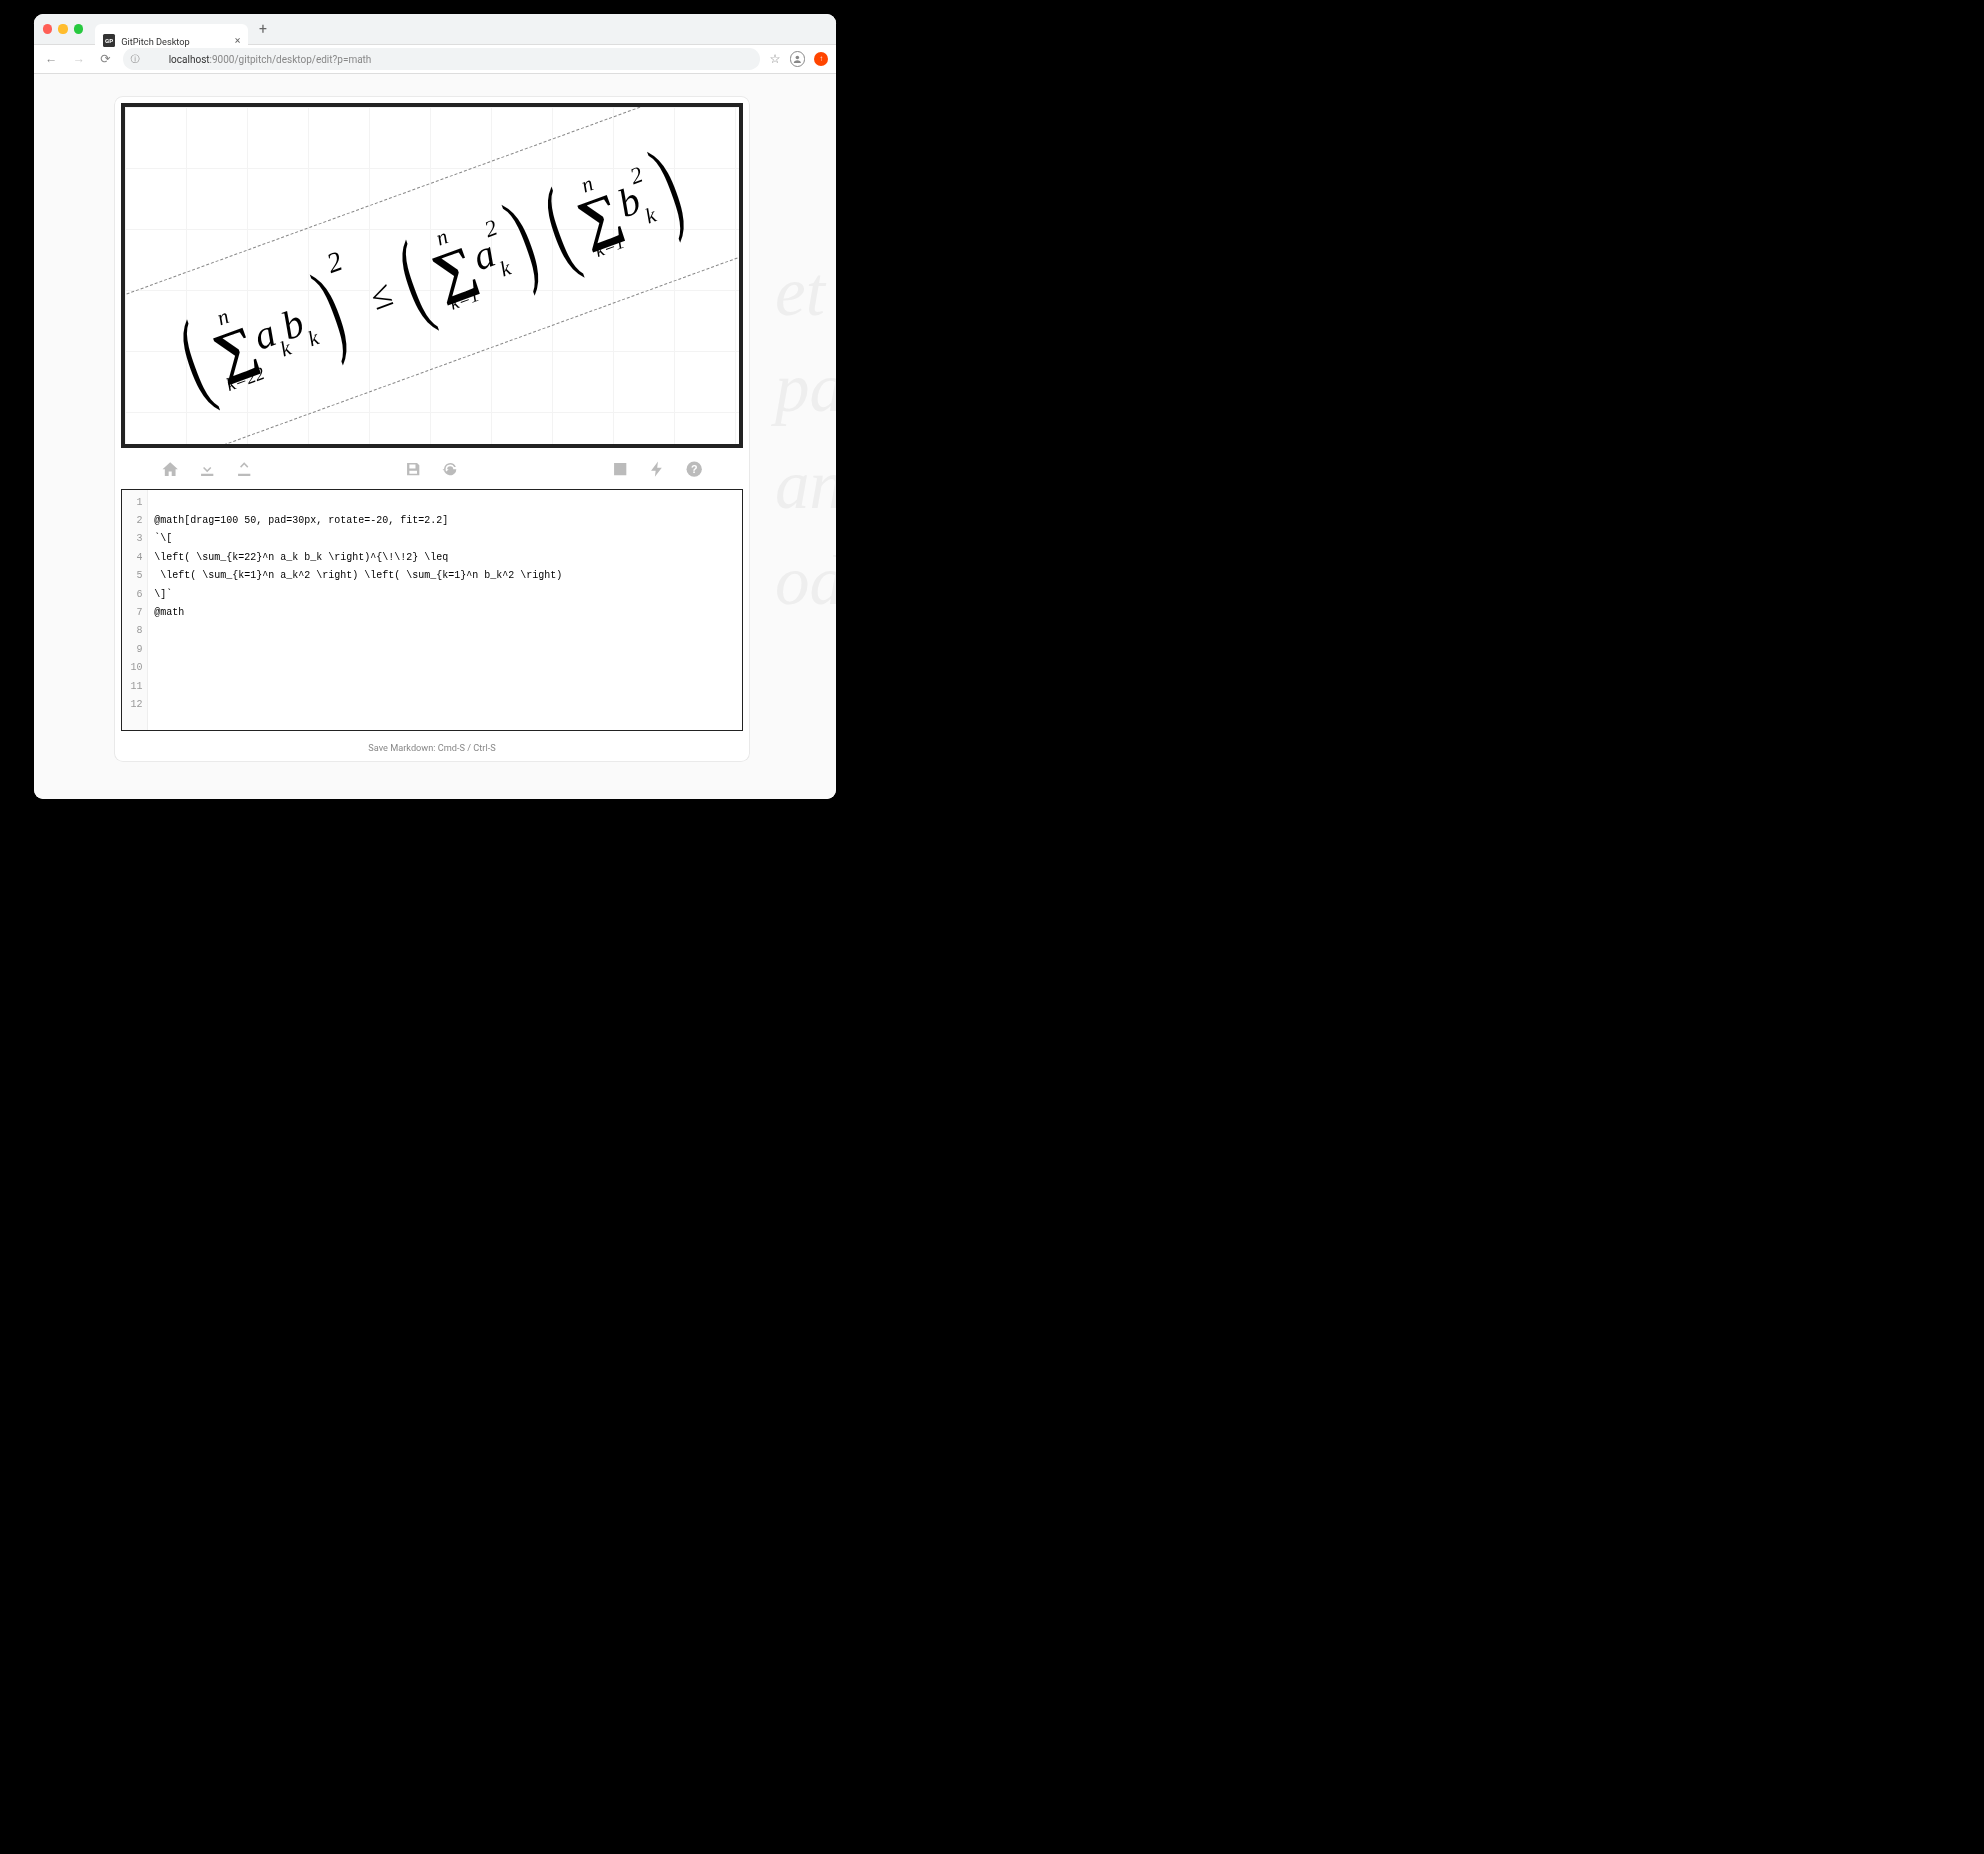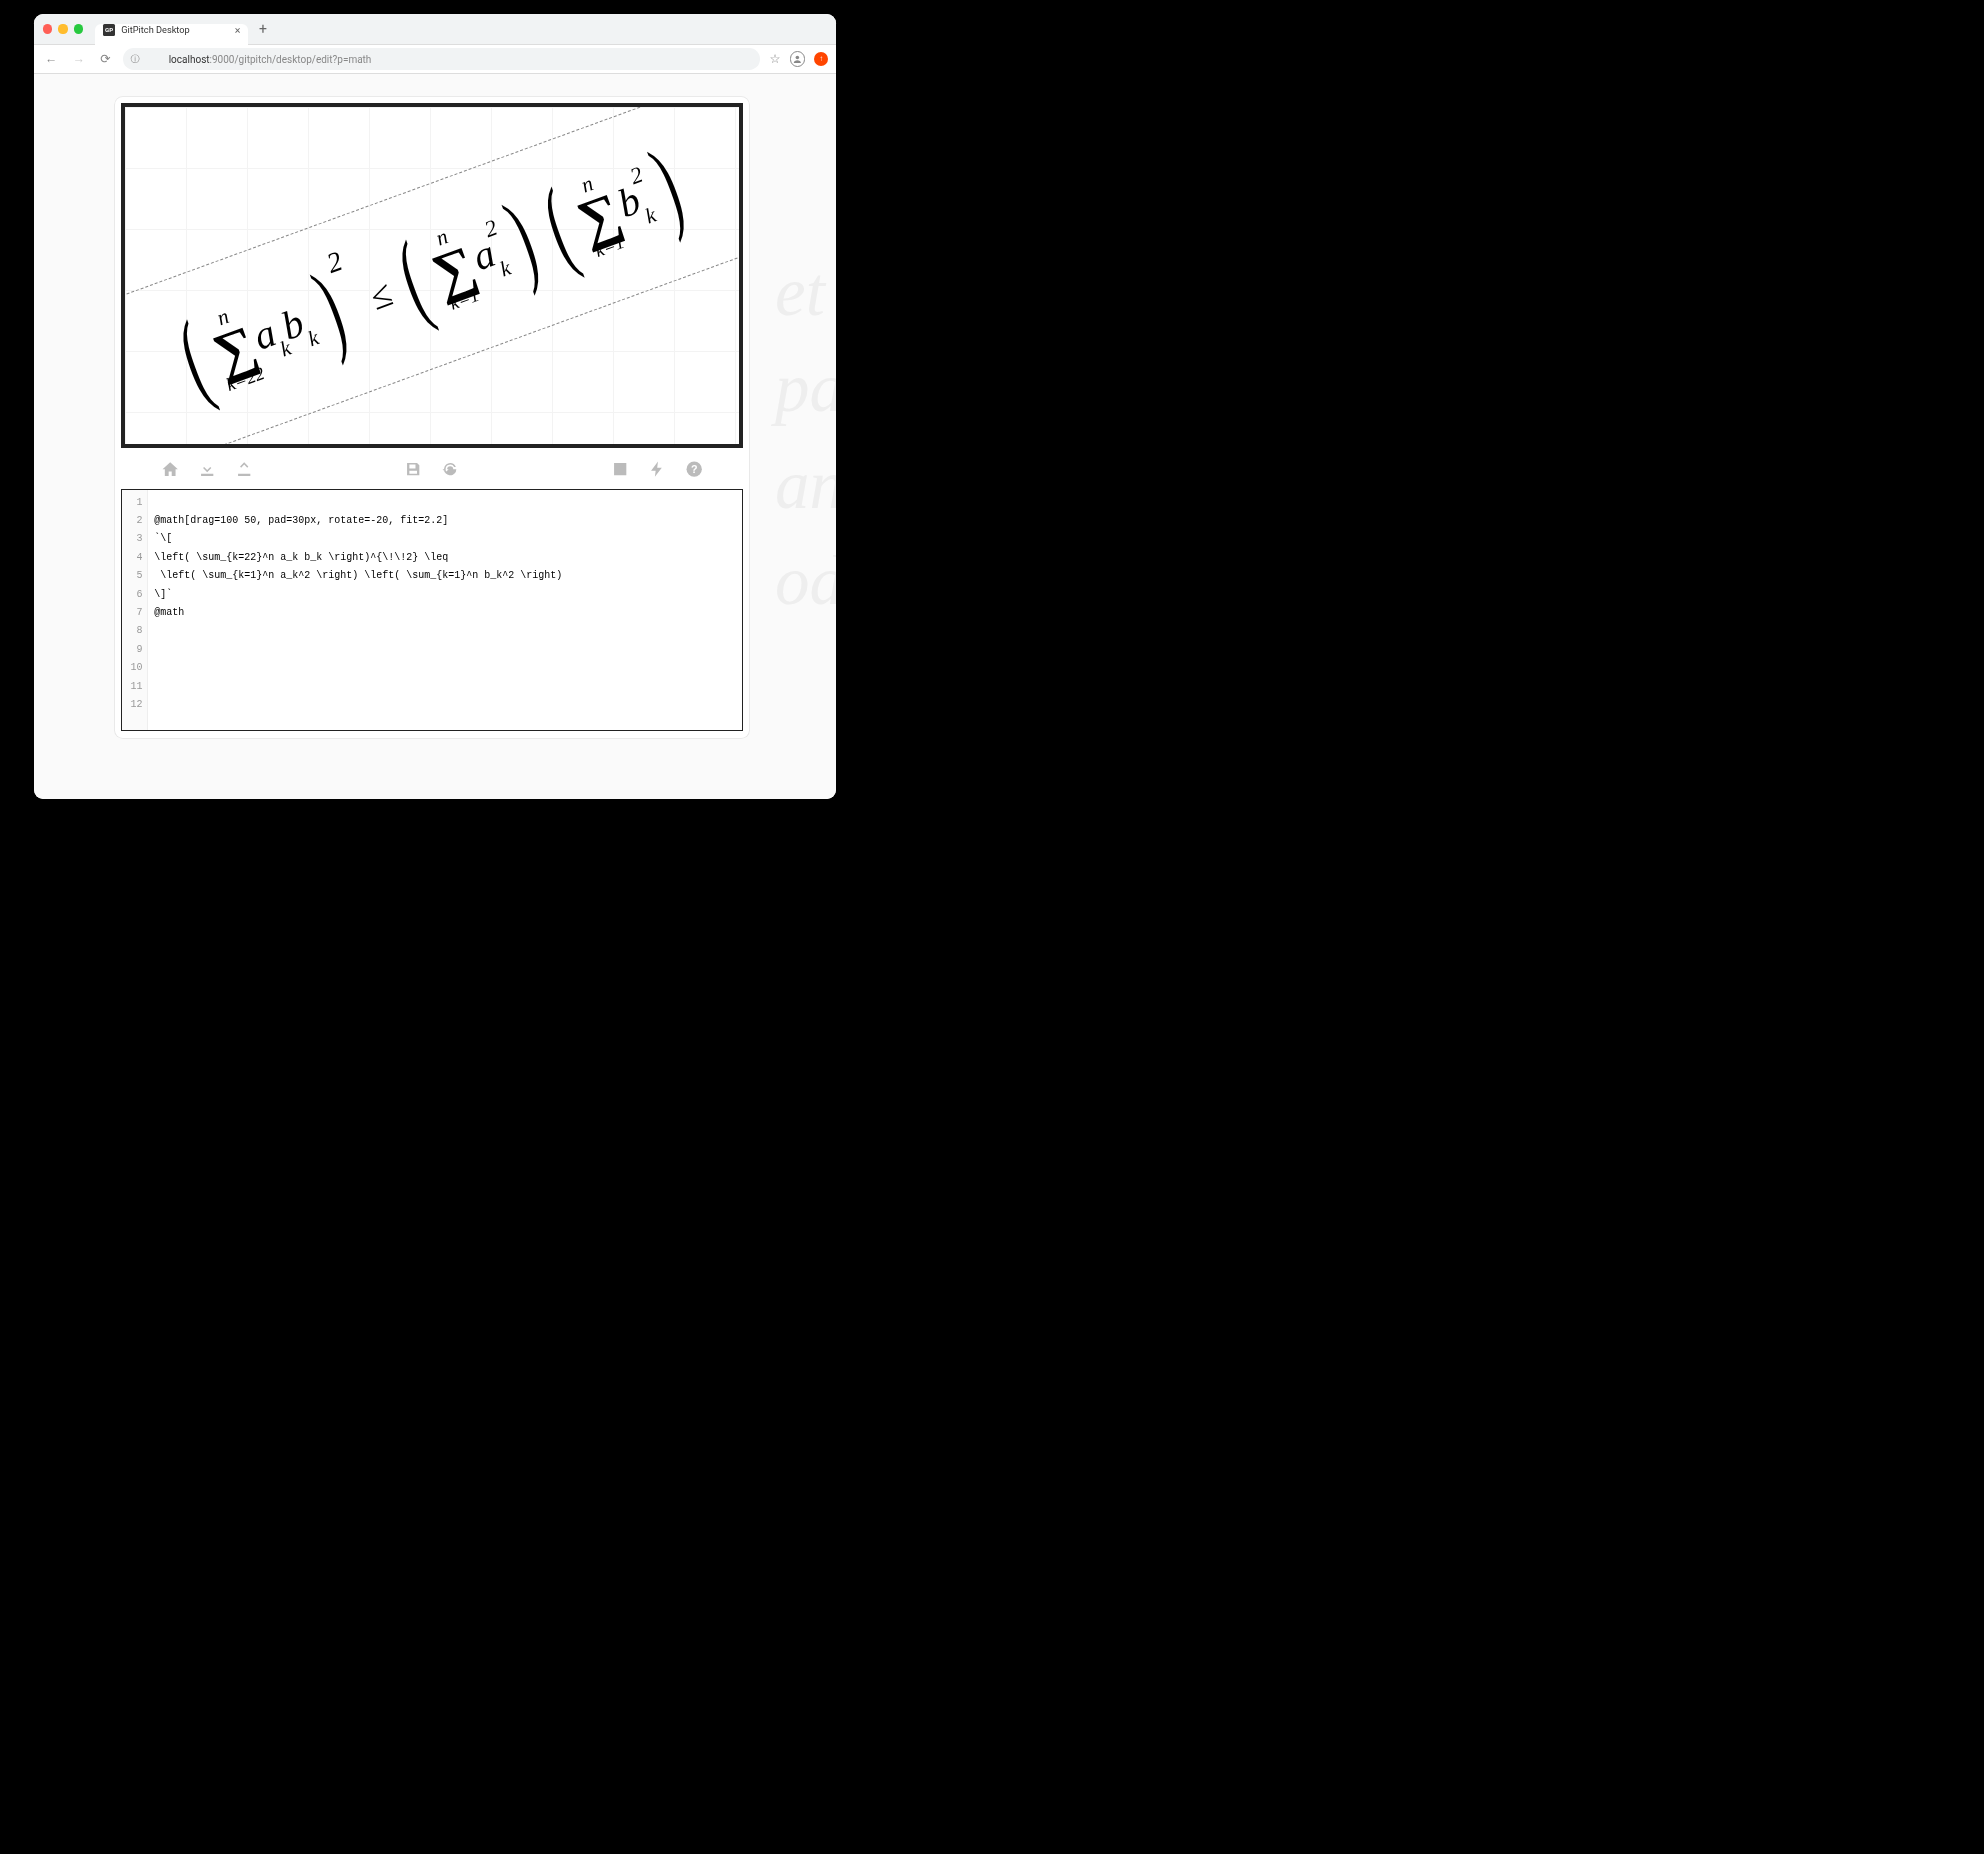--- a/index.html
+++ b/index.html
@@ -42,21 +42,21 @@
     .traffic-light {
       width: 9.2px;
       height: 9.2px;
       border-radius: 50%;
     }
     .tl-red { background: #ff5f56; }
     .tl-yellow { background: #ffbd2e; }
     .tl-green { background: #27c93f; }
     .tab {
       display: flex;
-      align-items: flex-start;
+      align-items: flex-end;
       gap: 6.1px;
       padding: 0 7.7px;
       height: 23px;
       background: #fff;
       border-radius: 6.1px 6.1px 0 0;
       margin-top: 12px;
       min-width: 153px;
     }
     .tab-favicon {
       width: 12.3px;
@@ -502,19 +502,20 @@
 \]`
 @math
 
 
 
 
 
 </div>
       </div>
 
+      <div class="footer-hint">Save Markdown: Cmd-S / Ctrl-S</div>
 
     </div>
 
   </div>
 
 </div>
 
 
 </body></html>

